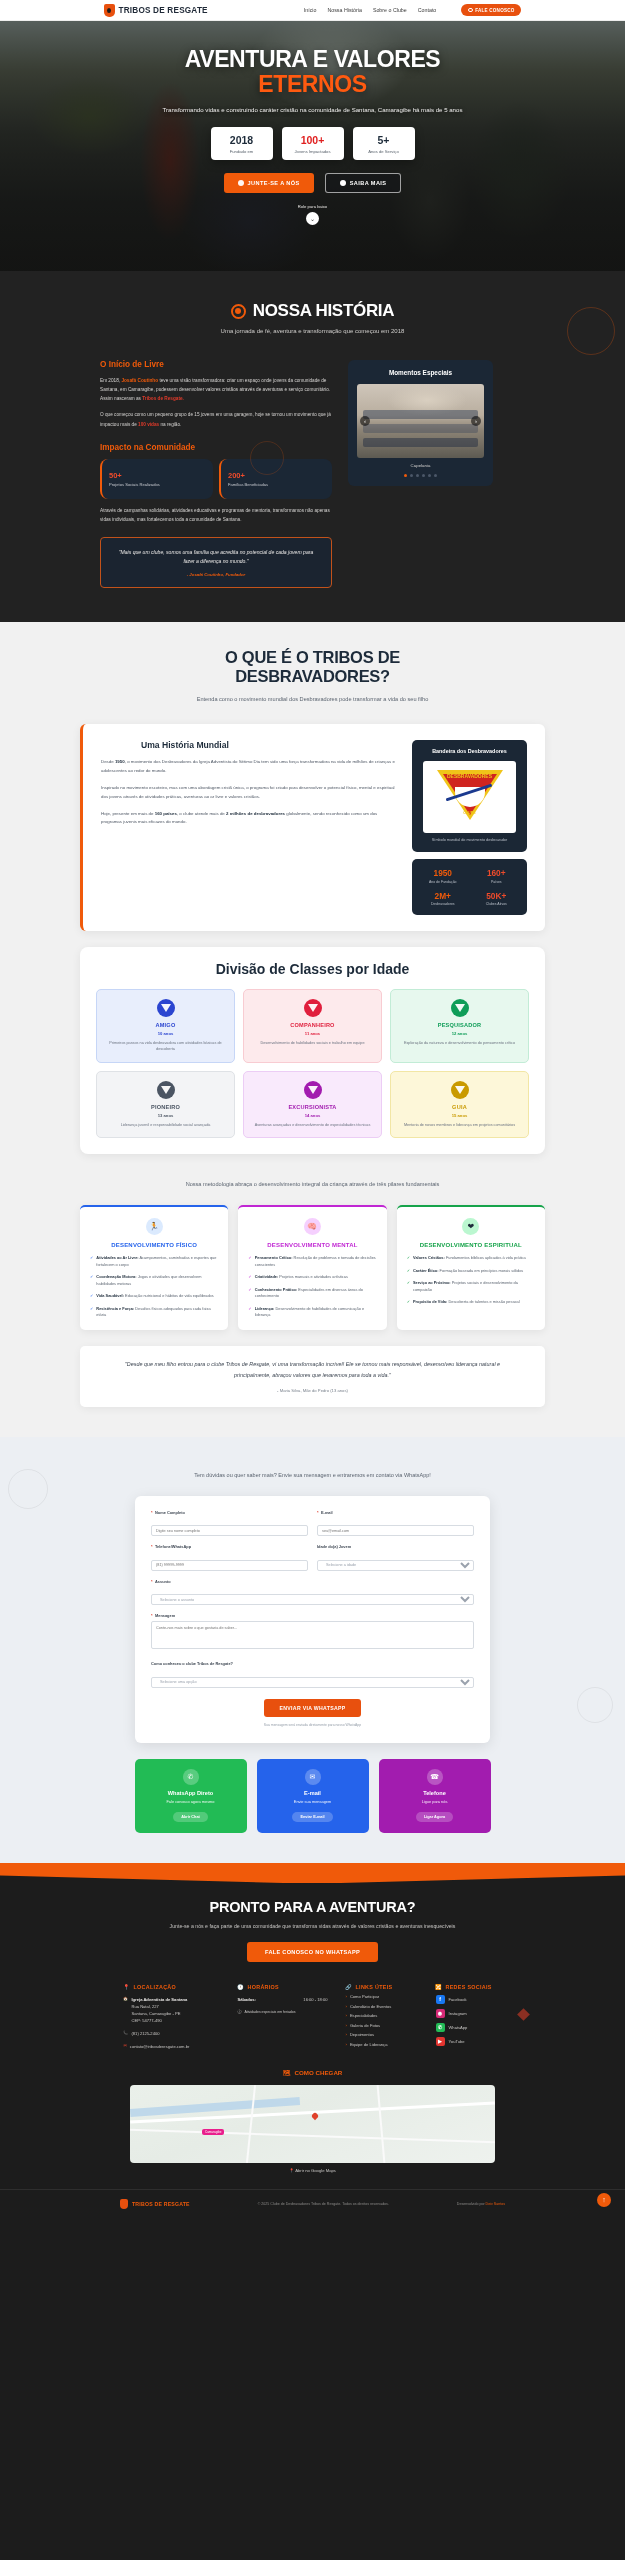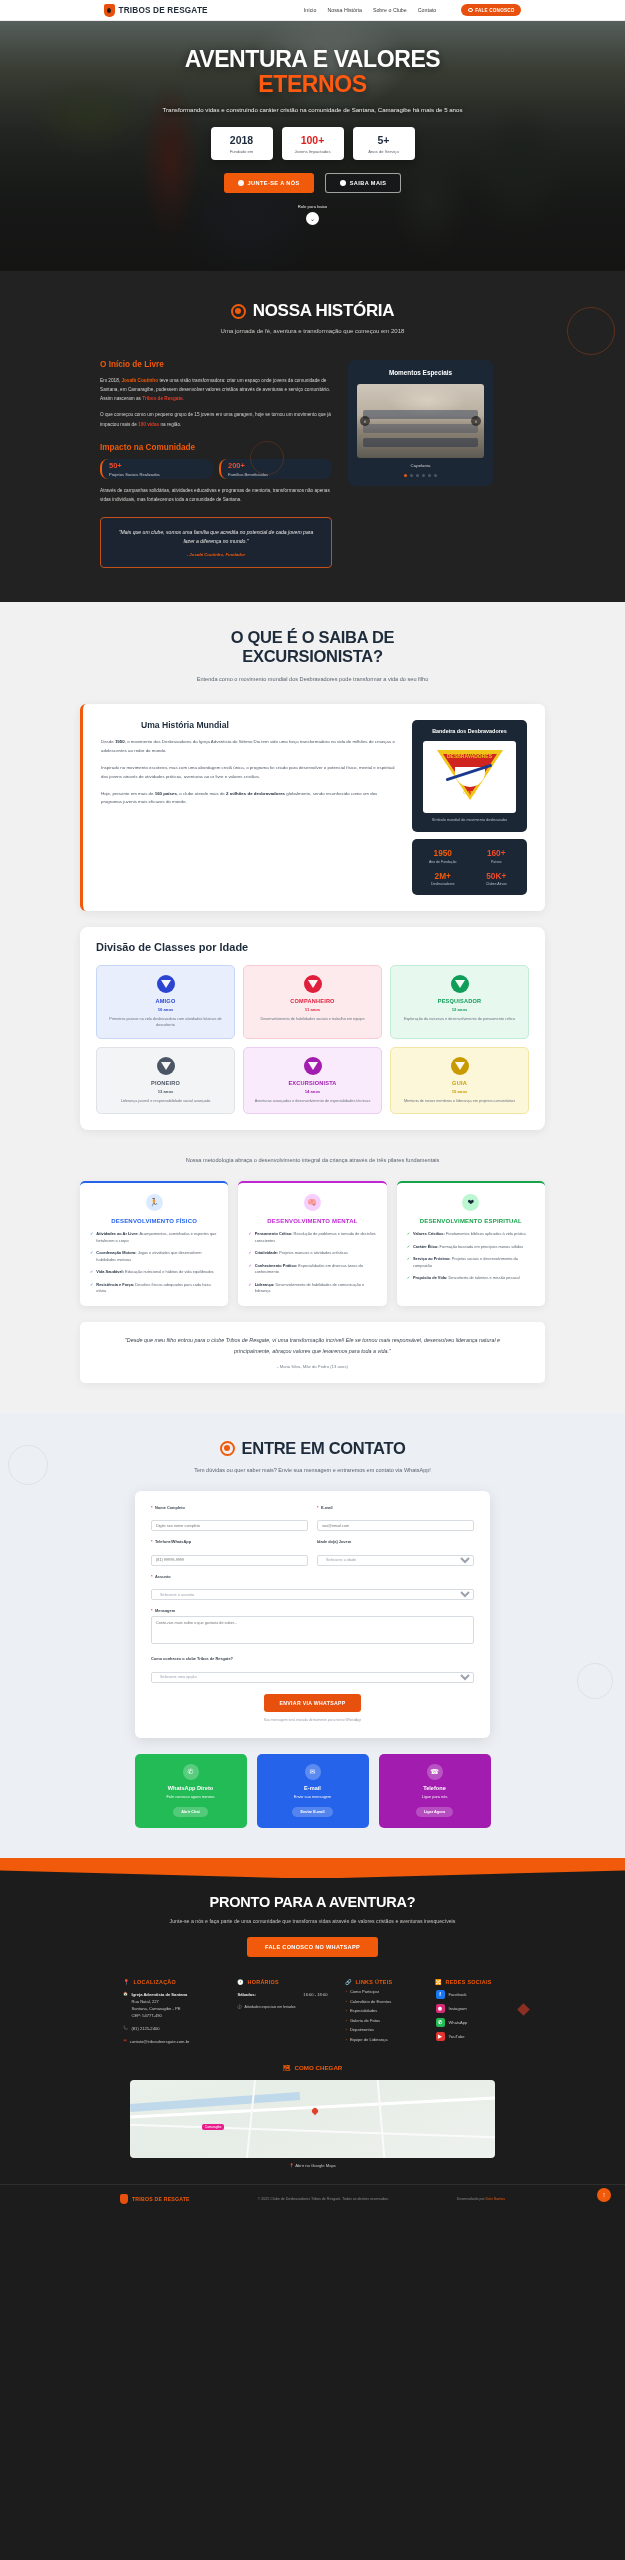--- a/index.html
+++ b/index.html
@@ -106,21 +106,21 @@
   .sec-sub { font-size: 6px; color: #cfcdcb; margin-top: 7px; }
   .hist-grid { display: flex; gap: 16px; padding: 0 100px; margin-top: 26px; }
   .hist-left { width: 232px; }
   .h3-orange { font-size: 8.2px; font-weight: bold; color: #F05A0A; }
   .p-body { font-size: 4.7px; line-height: 1.95; color: #d6d4d2; margin-top: 7px; }
   .p-body .o { color: #F05A0A; font-weight: bold; }
   .p-body .r { color: #e03a2a; font-weight: bold; }
   .impact-title { font-size: 8.2px; font-weight: bold; color: #F05A0A; margin-top: 14px; }
   .impact-row { display: flex; gap: 6px; margin-top: 7px; }
   .impact-card {
-    flex: 1; background: #1b2735; border-left: 2px solid #F05A0A; border-radius: 8px; padding: 2px 7px;
+    flex: 1; background: #1b2735; border-left: 2px solid #F05A0A; border-radius: 8px; padding: 12px 7px;
   }
   .impact-num { font-size: 7.5px; font-weight: bold; color: #ef4b2b; }
   .impact-lbl { font-size: 4.1px; color: #c6c9cf; margin-top: 2.5px; }
   .quote-box {
     margin-top: 12px; border: 1px solid #C2521A; border-radius: 4px; background: #1b2430;
     padding: 10px 13px; text-align: center;
   }
   .quote-text { font-size: 5.1px; font-style: italic; line-height: 1.8; color: #eceae8; }
   .quote-auth { font-size: 4.3px; font-style: italic; font-weight: bold; color: #F05A0A; margin-top: 6px; }
   .hist-right { width: 145px; }
@@ -173,21 +173,21 @@
   .tri-shield { position: absolute; top: 26px; left: 50%; transform: translateX(-50%); width: 30px; height: 20px; background: #fff; border-radius: 0 0 15px 15px; z-index: 3; }
   .tri-clube { position: absolute; top: 50px; left: 0; right: 0; text-align: center; font-size: 3.6px; font-weight: bold; color: #f0c419; z-index: 6; }
   .badge-cap { font-size: 3.8px; color: #b9bfc8; margin-top: 5px; line-height: 1.5; }
   .mini-stats { margin-top: 7px; background: #1b2735; border-radius: 5px; padding: 9px 6px; display: grid; grid-template-columns: 1fr 1fr; gap: 7px 4px; text-align: center; }
   .ms-num { font-size: 8.3px; font-weight: bold; color: #ef4b2b; }
   .ms-num.o { color: #F05A0A; }
   .ms-lbl { font-size: 3.5px; color: #b9bfc8; margin-top: 1.5px; }
 
   
   .classes-card { margin: 16px auto 0; width: 465px; background: #fff; border-radius: 8px; box-shadow: 0 2px 10px rgba(0,0,0,.07); padding: 14px 16px 16px; }
-  .classes-h { text-align: left; font-size: 11px; font-weight: bold; color: #1d2b3a; }
+  .classes-h { text-align: center; font-size: 14px; font-weight: bold; color: #1d2b3a; }
   .classes-grid { display: grid; grid-template-columns: repeat(3, 1fr); gap: 8px; margin-top: 12px; }
   .cls { border-radius: 5px; padding: 9px 7px; text-align: center; }
   .cls-badge { width: 18px; height: 18px; border-radius: 50%; margin: 0 auto; display: flex; align-items: center; justify-content: center; }
   .cls-badge .m { width: 0; height: 0; border-left: 5px solid transparent; border-right: 5px solid transparent; border-top: 8px solid rgba(255,255,255,.95); }
   .cls-name { font-size: 5.6px; font-weight: bold; margin-top: 5px; letter-spacing: .2px; }
   .cls-age { font-size: 4.2px; font-weight: bold; margin-top: 3px; }
   .cls-desc { font-size: 3.8px; line-height: 1.65; color: #6b7380; margin-top: 4px; }
 
   
   .pillars { display: grid; grid-template-columns: repeat(3, 1fr); gap: 10px; width: 465px; margin: 16px auto 0; }
@@ -394,22 +394,22 @@
               <i></i>
               <i></i>
           </div>
         </div>
       </div>
     </div>
   </div>
 
   <div class="light">
     <div class="lt-title">
-      <div>O QUE É O SAIBA DE</div>
-      <div>EXCURSIONISTA?</div>
+      <div>O QUE É O TRIBOS DE</div>
+      <div>DESBRAVADORES?</div>
     </div>
     <div class="lt-sub">Entenda como o movimento mundial dos Desbravadores pode transformar a vida do seu filho</div>
 
     <div class="card-wide">
       <div class="cw-left">
         <div class="cw-h3">Uma História Mundial</div>
         <p class="cw-p">
           <span>Desde </span><b>1950</b><span>, o movimento dos Desbravadores da Igreja Adventista do Sétimo Dia tem sido uma força transformadora na vida de milhões de crianças e adolescentes ao redor do mundo.</span>
         </p>
         <p class="cw-p">Inspirado no movimento escoteiro, mas com uma abordagem cristã única, o programa foi criado para desenvolver o potencial físico, mental e espiritual dos jovens através de atividades práticas, aventuras ao ar livre e valores cristãos.</p>
@@ -572,26 +572,20 @@
       <div class="big-quote">
         <div class="bq-t">"Desde que meu filho entrou para o clube Tribos de Resgate, vi uma transformação incrível! Ele se tornou mais responsável, desenvolveu liderança natural e principalmente, abraçou valores que levaremos para toda a vida."</div>
         <div class="bq-a">- Maria Silva, Mãe do Pedro (13 anos)</div>
       </div>
     </div>
   </div>
 
   <div class="contato">
     <div class="ring-c"></div>
     <div class="ring-d"></div>
-    <div class="ct-title">
-      <span class="logo-circle">
-          <i></i>
-        </span>
-      <span>ENTRE EM CONTATO</span>
-    </div>
     <div class="ct-sub">Tem dúvidas ou quer saber mais? Envie sua mensagem e entraremos em contato via WhatsApp!</div>
 
     <div class="form-card">
       <div class="frow">
         <div class="fgrp">
           <div class="flabel">
               <span class="st">*</span>
               <span>Nome Completo</span>
             </div>
           <input class="finput" placeholder="Digite seu nome completo" style="">

